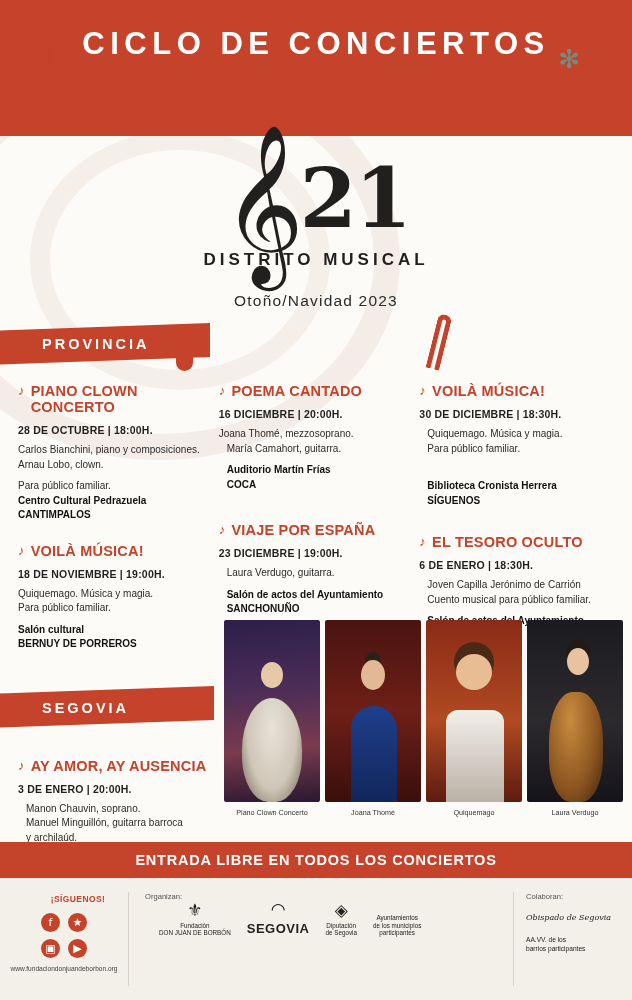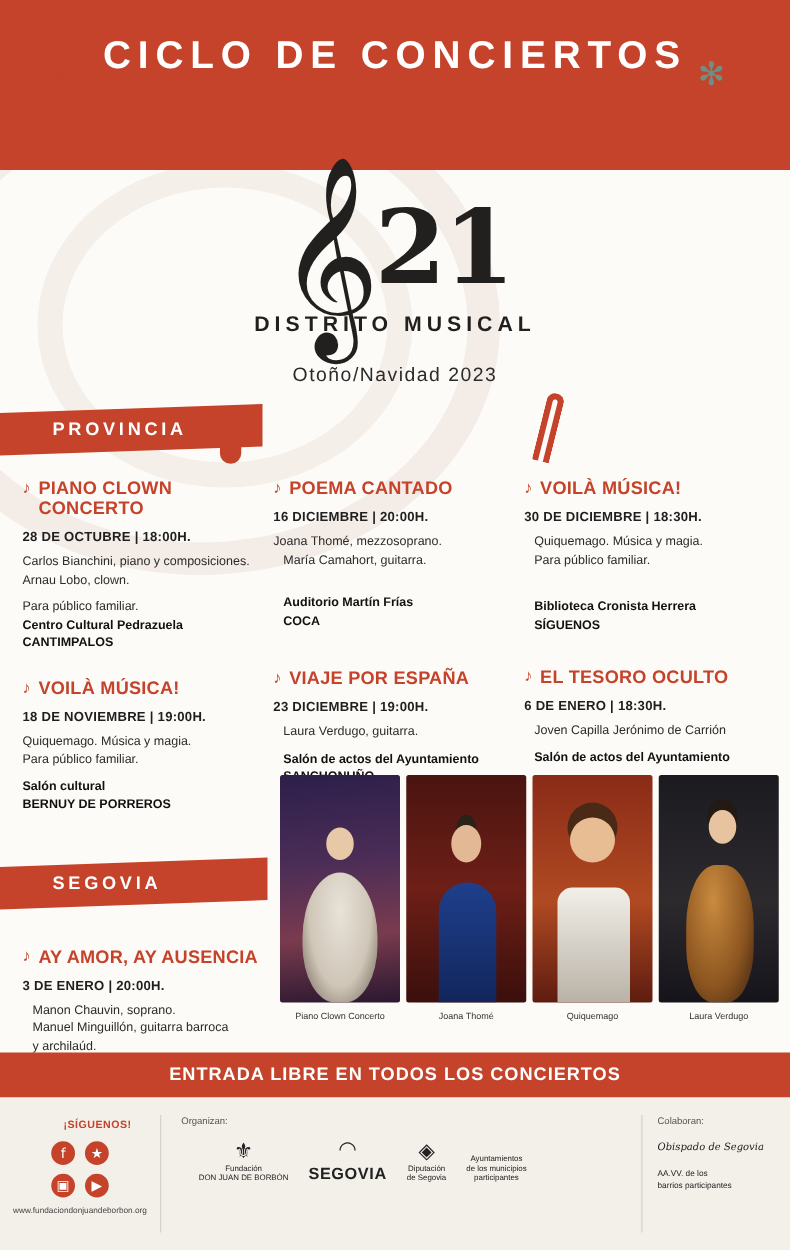--- a/index.html
+++ b/index.html
@@ -219,21 +219,21 @@
   .social-row { display:flex; justify-content:center; gap: 8px; margin-bottom: 7px;}
   .s-ico {
     width: 19px; height:19px; border-radius:50%;
     background:#c4432a; color:#fff;
     display:flex; align-items:center; justify-content:center;
     font-size: 11px; font-family:"DejaVu Sans", sans-serif;
   }
   .f-url { font-size: 6.6px; color:#444; margin-top: 6px; }
   .f-div { width:1px; background:#d8d2ca; margin: 14px 0; }
   .f-org { flex:1; padding: 14px 10px 0 16px; }
-  .f-org .t { font-size: 7.6px; color:#555; margin-bottom: 10px; }
+  .f-org .t { font-size: 7.6px; color:#555; }
   .logos { display:flex; align-items:flex-end; gap: 16px; padding-left: 14px;}
   .logo-blk { text-align:center; font-size:6.3px; line-height:1.25; color:#222; }
   .logo-mark { font-size: 17px; line-height:1; color:#222; margin-bottom:3px; }
   .f-col { width: 118px; padding: 14px 20px 0 12px; }
   .f-col .t { font-size: 7.6px; color:#555; margin-bottom: 12px; }
   .f-col .sig { font-family:"DejaVu Serif", serif; font-style:italic; font-size: 8px; color:#222; margin-bottom: 14px;}
   .f-col .aavv { font-size: 6.6px; line-height:1.3; color:#222; }
   .seg-mark { font-weight:bold; font-size: 13px; letter-spacing:.5px;}
 </style>
 </head>
@@ -297,21 +297,21 @@
 
     <div class="col">
       <div class="event">
         <div class="ev-title">
           <span class="note-icon">♪</span>
           <span>POEMA CANTADO</span>
         </div>
         <div class="ev-date">16 DICIEMBRE | 20:00H.</div>
         <div class="ev-line">Joana Thomé, mezzosoprano.</div>
         <div class="ev-line indent">María Camahort, guitarra.</div>
-        <div class="ev-line bold indent" style="margin-top:20px">Auditorio Martín Frías</div>
+        <div class="ev-line bold indent" style="margin-top:7px">Auditorio Martín Frías</div>
         <div class="ev-line bold indent">COCA</div>
       </div>
       <div class="event" style="margin-top:30px">
         <div class="ev-title">
           <span class="note-icon">♪</span>
           <span>VIAJE POR ESPAÑA</span>
         </div>
         <div class="ev-date">23 DICIEMBRE | 19:00H.</div>
         <div class="ev-line indent">Laura Verdugo, guitarra.</div>
         <div class="ev-line bold indent" style="margin-top:7px">Salón de actos del Ayuntamiento</div>
@@ -331,20 +331,21 @@
         <div class="ev-line bold indent" style="margin-top:23px">Biblioteca Cronista Herrera</div>
         <div class="ev-line bold indent">SÍGUENOS</div>
       </div>
       <div class="event" style="margin-top:26px">
         <div class="ev-title">
           <span class="note-icon">♪</span>
           <span>EL TESORO OCULTO</span>
         </div>
         <div class="ev-date">6 DE ENERO | 18:30H.</div>
         <div class="ev-line indent">Joven Capilla Jerónimo de Carrión</div>
+        <div class="ev-line indent">Cuento musical para público familiar.</div>
         <div class="ev-line bold indent" style="margin-top:7px">Salón de actos del Ayuntamiento</div>
       </div>
     </div>
   </div>
 
   <div class="ribbon segovia" style="margin-top:18px">
     <span>SEGOVIA</span>
   </div>
 
   <div style="padding:34px 18px 0 18px; width:230px;">

